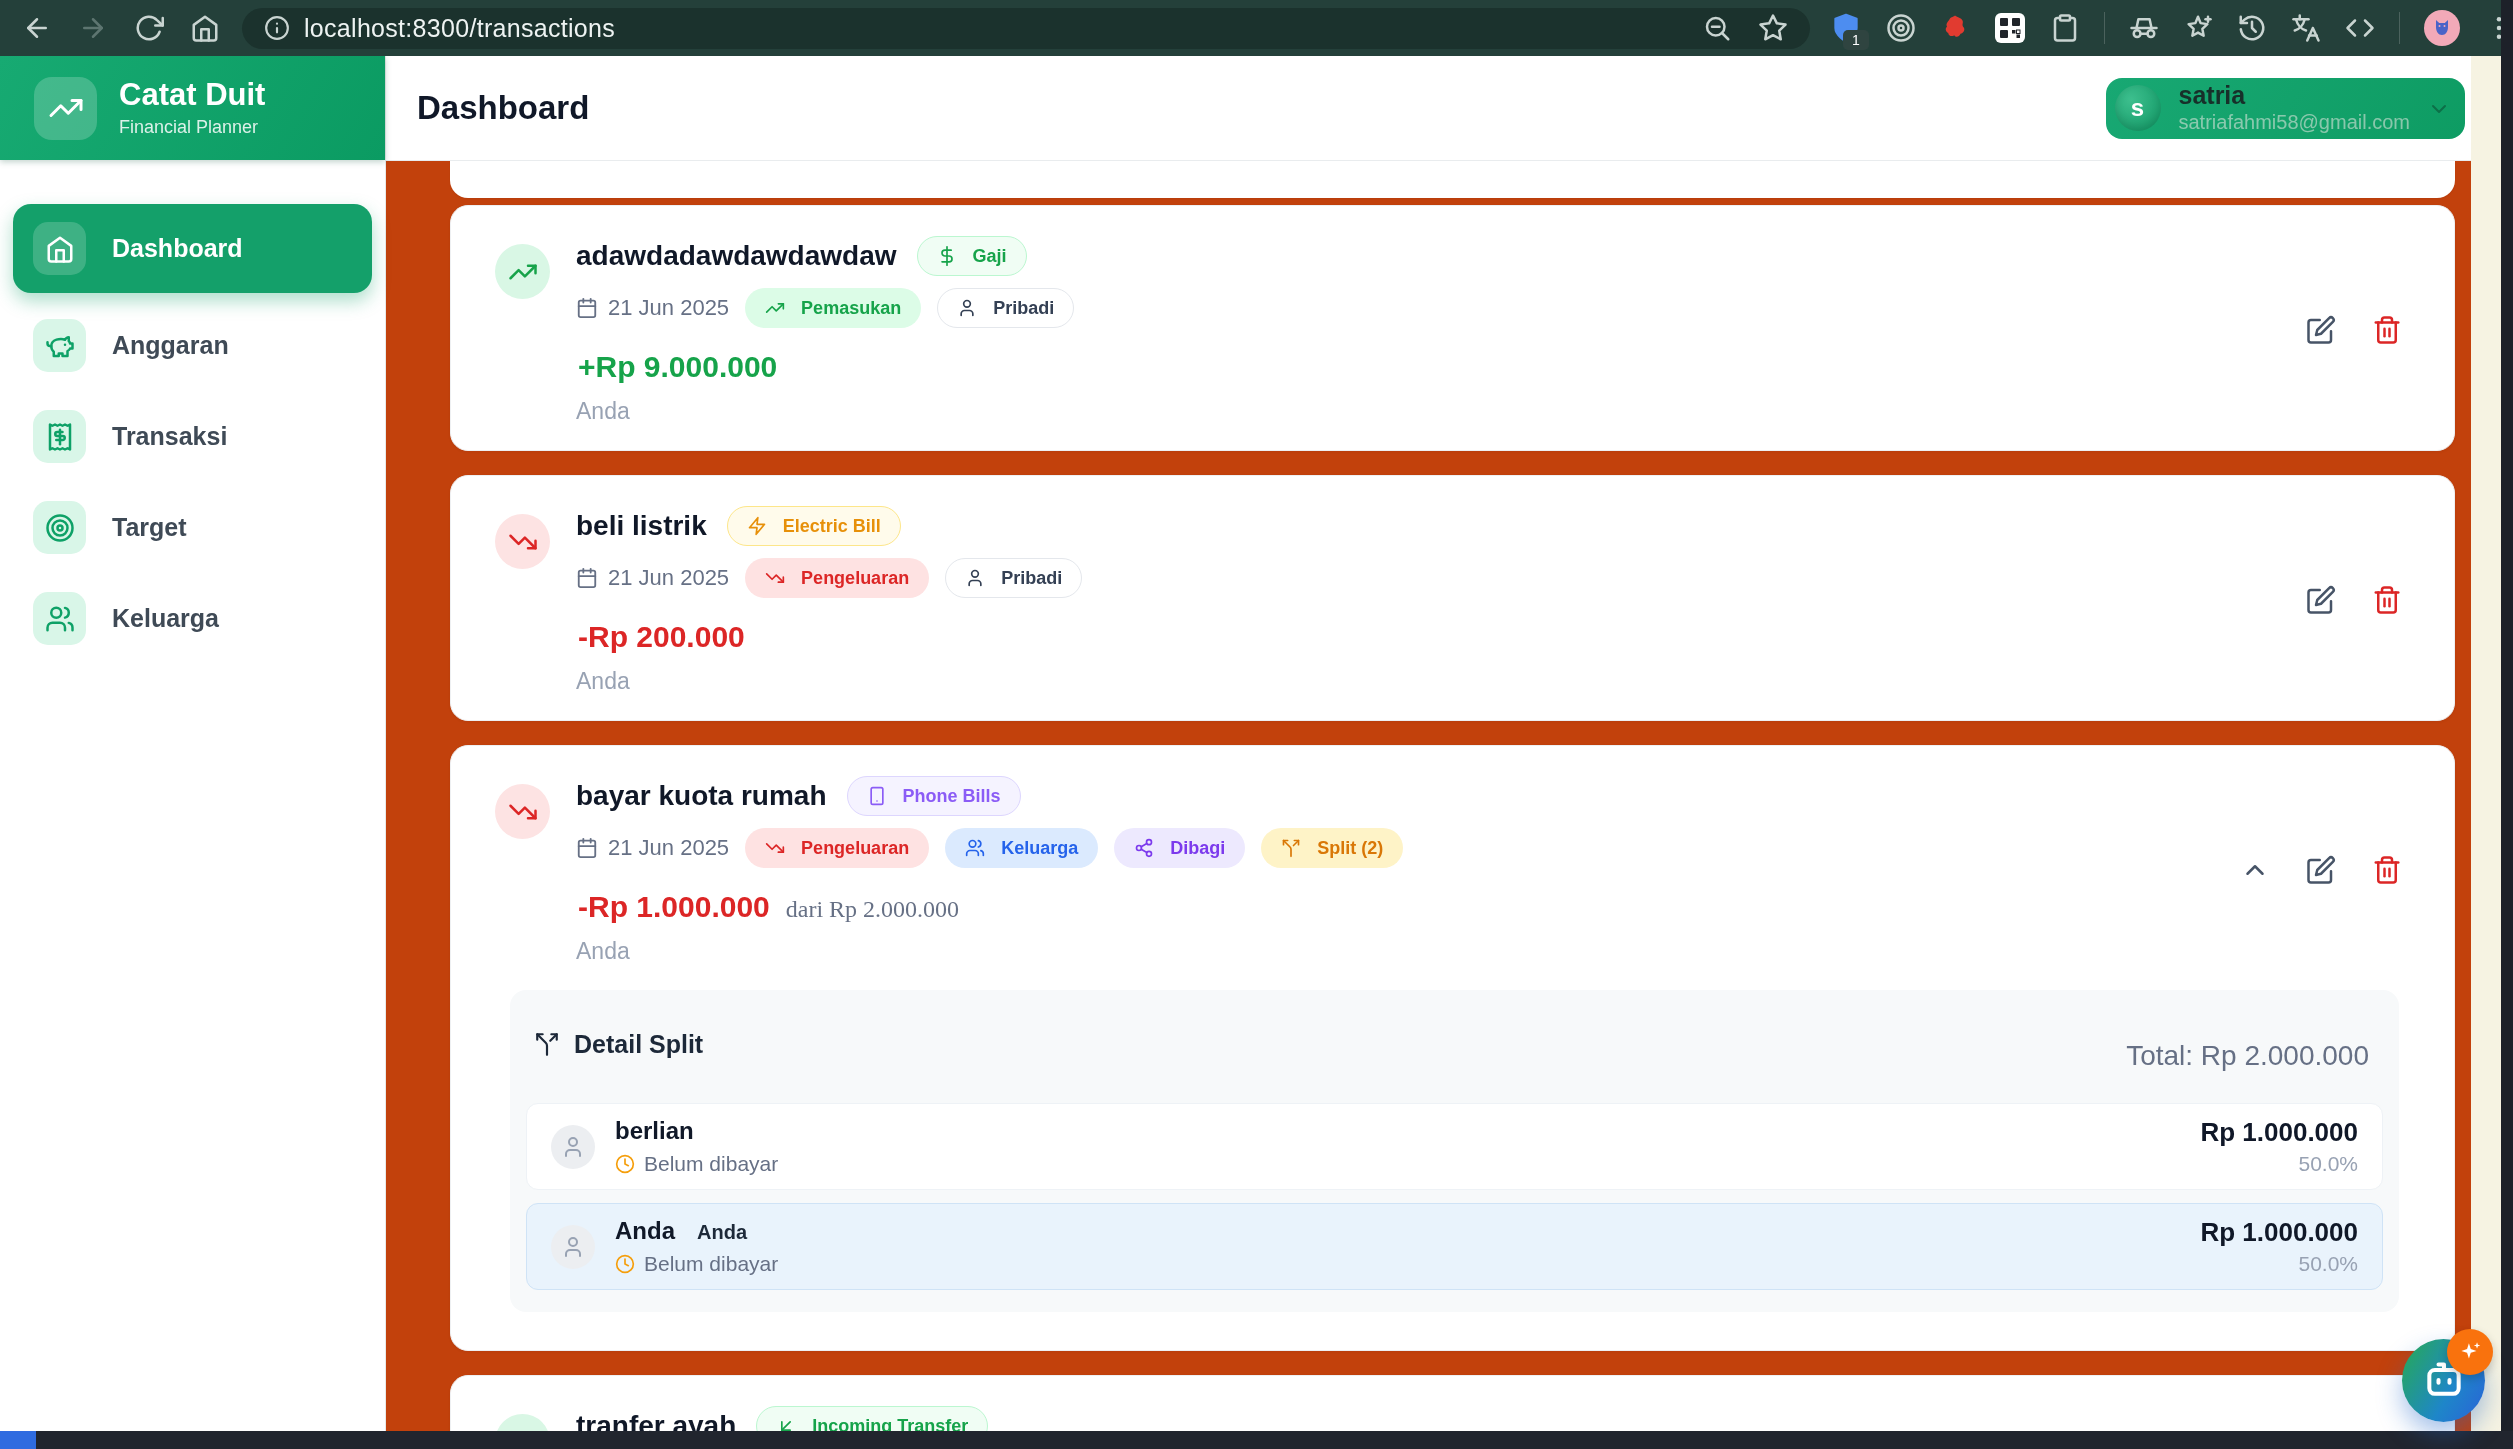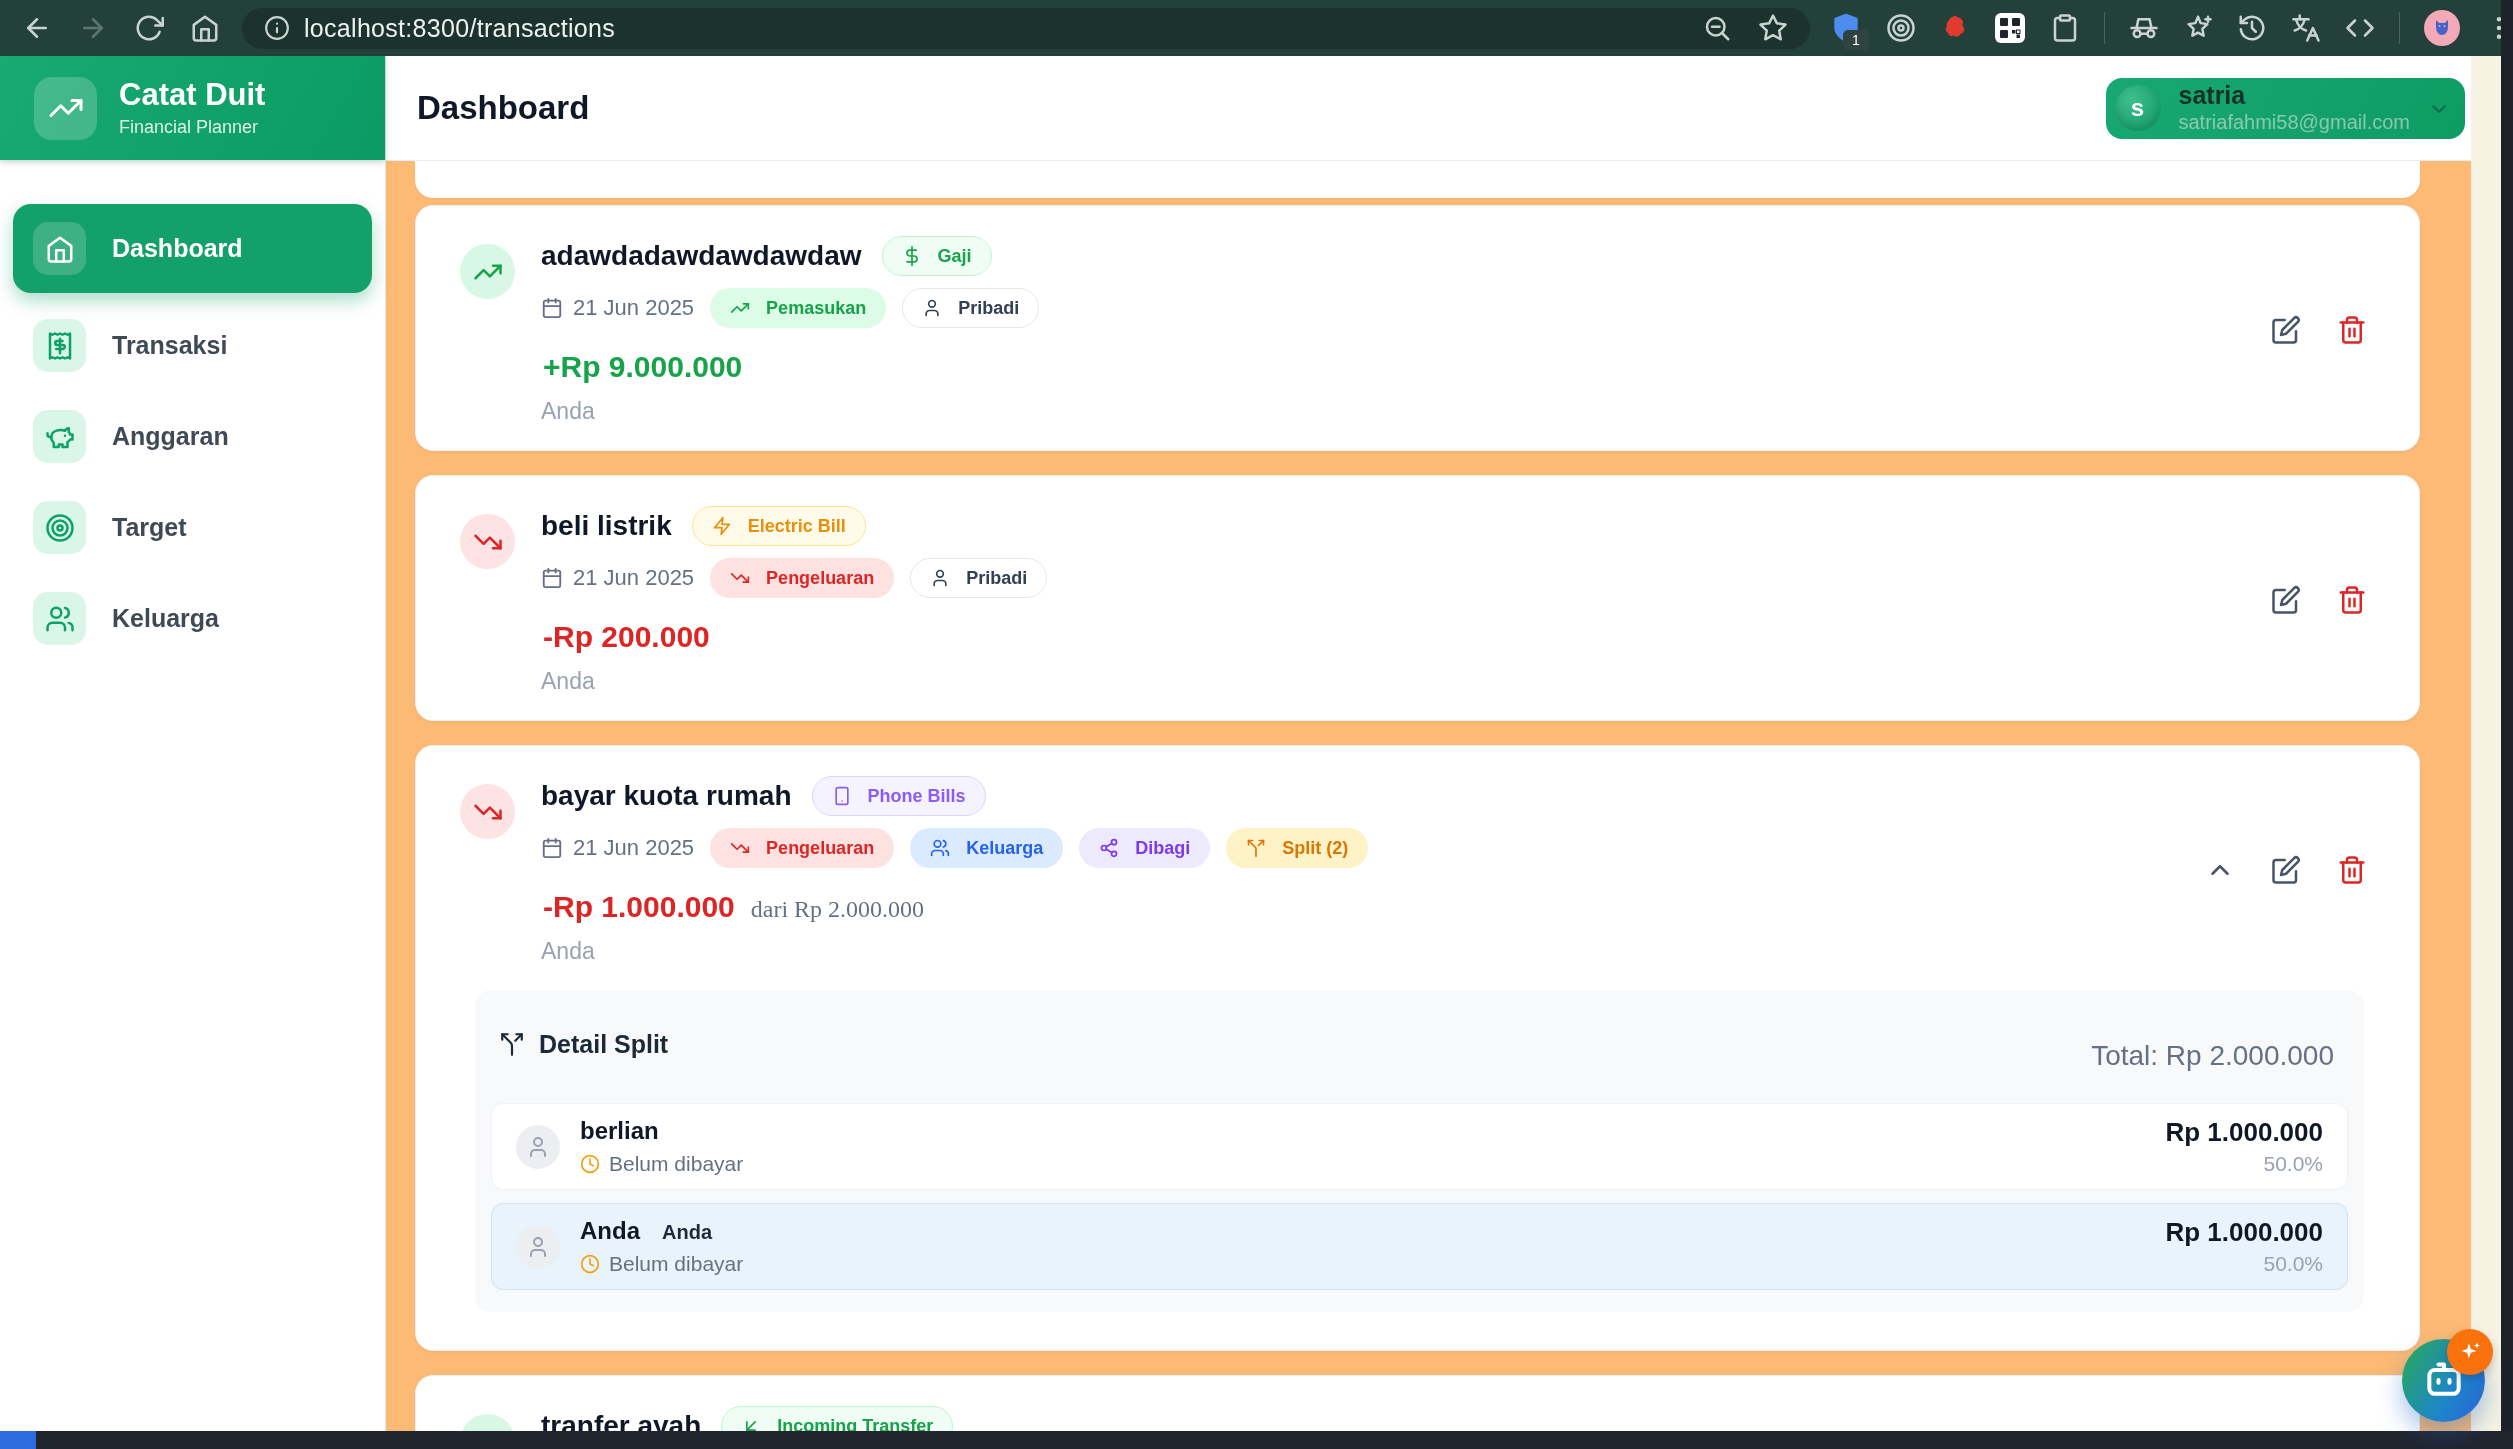--- a/index.html
+++ b/index.html
@@ -44,21 +44,21 @@
   .main{position:absolute;left:386px;top:56px;right:43px;bottom:18px;display:flex;flex-direction:column;z-index:1;}
   .main-header{height:104px;background:#fff;border-bottom:1px solid #e9ecee;display:flex;align-items:center;justify-content:space-between;padding:0 6px 0 31px;flex:none;}
   .page-title{font-size:33px;font-weight:700;color:#101828;}
   .user-chip{display:flex;align-items:center;gap:18px;background:linear-gradient(120deg,#18a873,#0e9c63);border-radius:16px;height:61px;padding:0 55px 0 9px;position:relative;border:none;cursor:pointer;}
   .chip-avatar{width:46px;height:46px;border-radius:50%;background:radial-gradient(circle at 35% 32%,#3dbf8e,#0f9562);color:#fff;font-weight:700;font-size:24px;display:flex;align-items:center;justify-content:center;box-shadow:inset 0 -4px 8px rgba(0,0,0,.12);}
   .chip-texts{text-align:left;}
   .chip-name{font-size:25px;font-weight:700;color:#17302a;line-height:1.1;}
   .chip-email{font-size:20px;color:rgba(255,240,240,.5);line-height:1.2;}
   .chip-chevron{position:absolute;right:14px;top:50%;transform:translateY(-46%);width:24px;height:24px;color:rgba(8,56,38,.45);}
 
-  .content{flex:1;background:#fdba74;padding-left:29px;overflow:hidden;position:relative;}
+  .content{flex:1;background:#c2410c;padding-left:64px;overflow:hidden;position:relative;}
   .partial-card{height:37px;width:2005px;background:#fff;border-radius:0 0 18px 18px;box-shadow:0 1px 2px rgba(16,24,40,.06);margin-bottom:7px;box-sizing:border-box;}
   .tx-list{display:flex;flex-direction:column;gap:24px;}
   .card{width:2005px;background:#fff;border:1px solid #eef0f2;border-radius:18px;box-shadow:0 1px 3px rgba(16,24,40,.06);box-sizing:border-box;}
   .card-main{display:flex;justify-content:space-between;padding:30px 40px 26px 44px;}
   .tx-head{display:flex;gap:26px;}
   .tx-circle{width:55px;height:55px;border-radius:50%;flex:none;display:flex;align-items:center;justify-content:center;margin-top:8px;}
   .tx-circle.income{background:#d9f7e5;color:#17a34a;}
   .tx-circle.expense{background:#fde3e3;color:#dc2626;}
   .tx-title-row{display:flex;align-items:center;gap:20px;}
   .tx-title{font-size:28px;font-weight:700;color:#101828;margin:0;line-height:34px;}
@@ -287,39 +287,39 @@
                 <polyline points="9 22 9 13 15 13 15 22"></polyline>
               </svg>
             </span>
           </span>
        <span>Dashboard</span>
      </div>
         <div class="nav-item">
        <span class="ibox">
             <span class="ic s30">
               <svg viewBox="0 0 24 24" fill="none" stroke="currentColor" stroke-width="2" stroke-linecap="round" stroke-linejoin="round">
+                <path d="M19 5c-1.5 0-2.8 1.4-3 2-3.5-1.5-11-.3-11 5 0 1.8 0 3 2 4.5V20h4v-2h3v2h4v-4c1-.5 1.7-1 2-2h2v-4h-2c0-1-.5-1.5-1-2V5z"></path>
+                <path d="M2 9v1c0 1.1.9 2 2 2h1"></path>
+                <path d="M16 11h.01"></path>
+              </svg>
+            </span>
+          </span>
+       <span>Anggaran</span>
+     </div>
+        <div class="nav-item">
+       <span class="ibox">
+            <span class="ic s30">
+              <svg viewBox="0 0 24 24" fill="none" stroke="currentColor" stroke-width="2" stroke-linecap="round" stroke-linejoin="round">
                 <path d="M4 2v20l2-1 2 1 2-1 2 1 2-1 2 1 2-1 2 1V2l-2 1-2-1-2 1-2-1-2 1-2-1-2 1Z"></path>
                 <path d="M14 8H9.8a1.6 1.6 0 0 0 0 3.2h4.4a1.6 1.6 0 0 1 0 3.2H9"></path>
                 <path d="M12 6.2v11.6"></path>
               </svg>
             </span>
           </span>
        <span>Transaksi</span>
-     </div>
-        <div class="nav-item">
-       <span class="ibox">
-            <span class="ic s30">
-              <svg viewBox="0 0 24 24" fill="none" stroke="currentColor" stroke-width="2" stroke-linecap="round" stroke-linejoin="round">
-                <path d="M19 5c-1.5 0-2.8 1.4-3 2-3.5-1.5-11-.3-11 5 0 1.8 0 3 2 4.5V20h4v-2h3v2h4v-4c1-.5 1.7-1 2-2h2v-4h-2c0-1-.5-1.5-1-2V5z"></path>
-                <path d="M2 9v1c0 1.1.9 2 2 2h1"></path>
-                <path d="M16 11h.01"></path>
-              </svg>
-            </span>
-          </span>
-       <span>Anggaran</span>
      </div>
         <div class="nav-item">
        <span class="ibox">
             <span class="ic s30">
               <svg viewBox="0 0 24 24" fill="none" stroke="currentColor" stroke-width="2" stroke-linecap="round" stroke-linejoin="round">
                 <circle cx="12" cy="12" r="10"></circle>
                 <circle cx="12" cy="12" r="6"></circle>
                 <circle cx="12" cy="12" r="2"></circle>
               </svg>
             </span>

